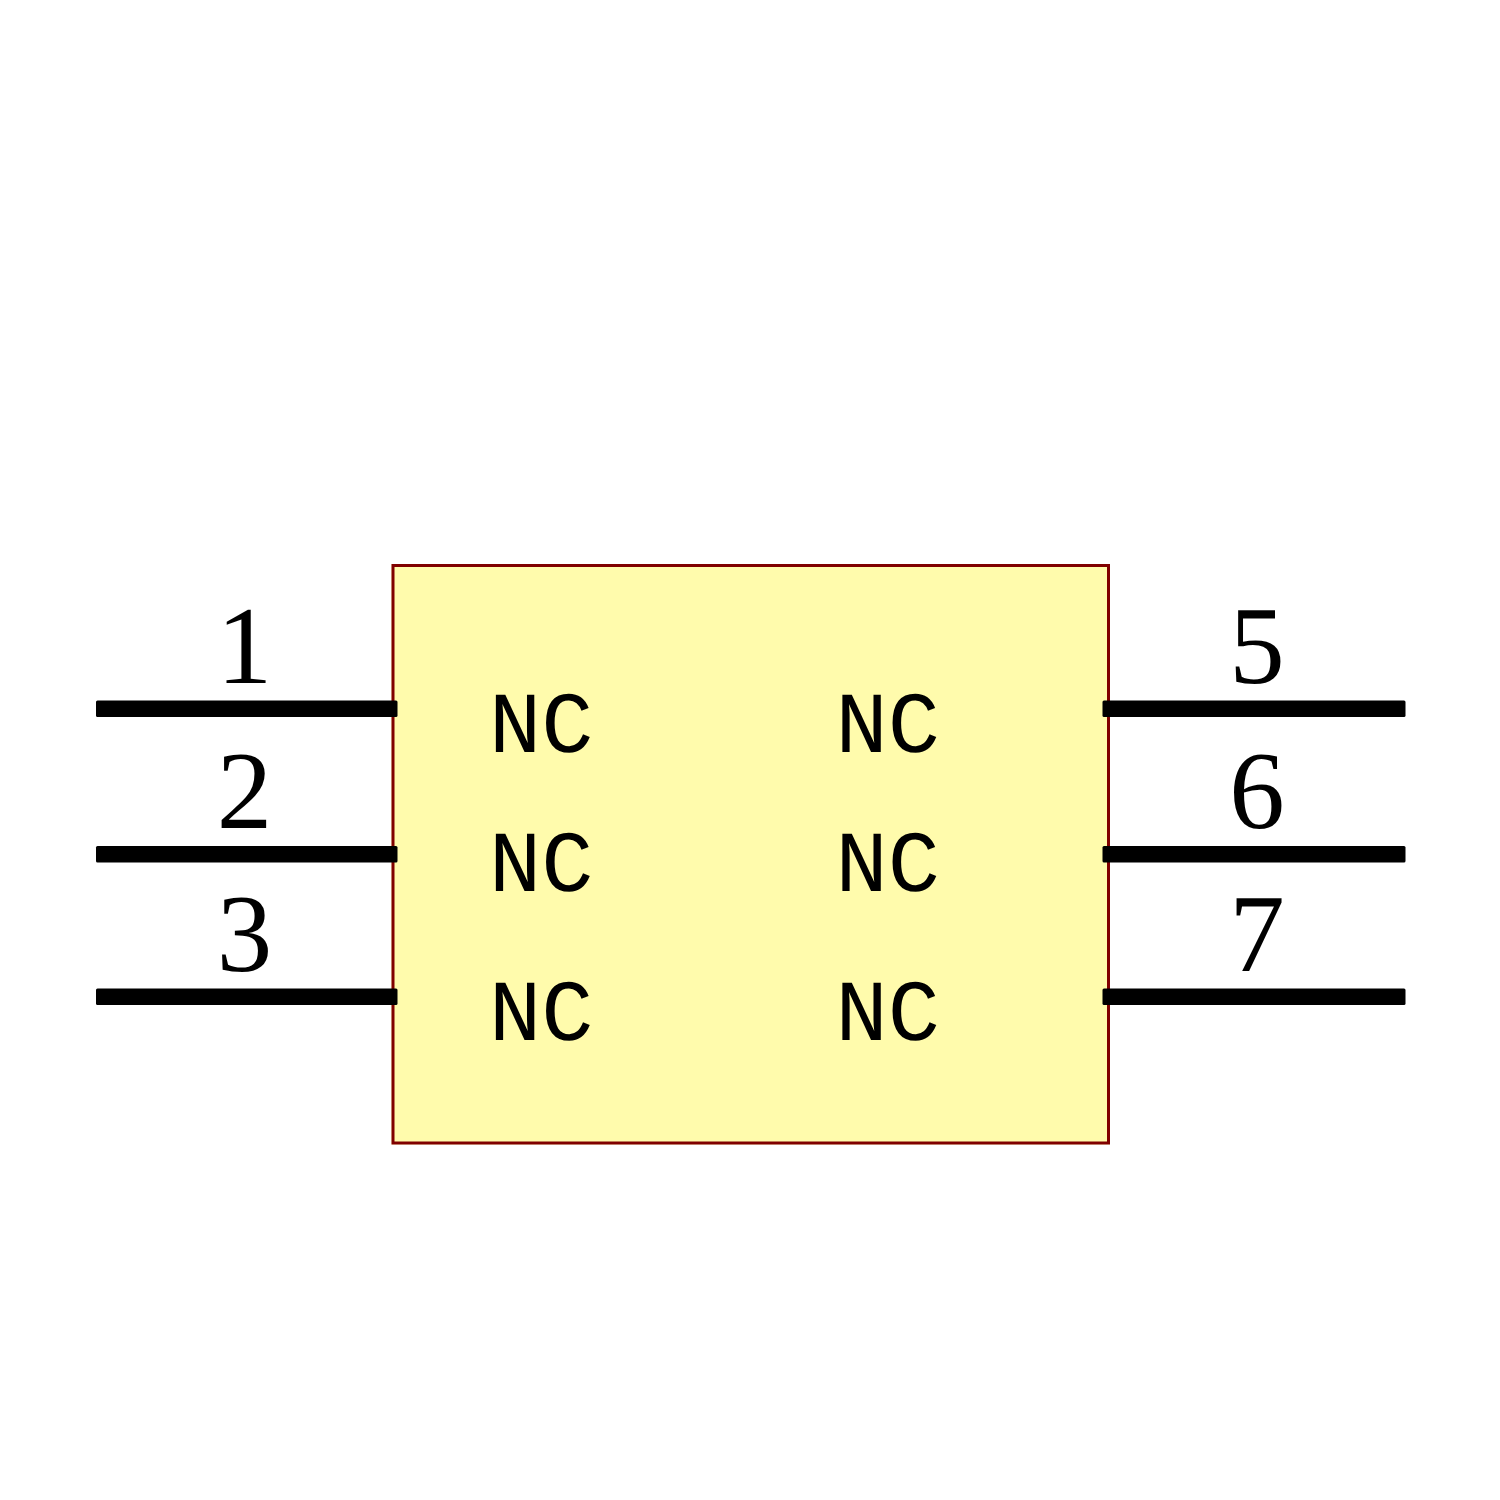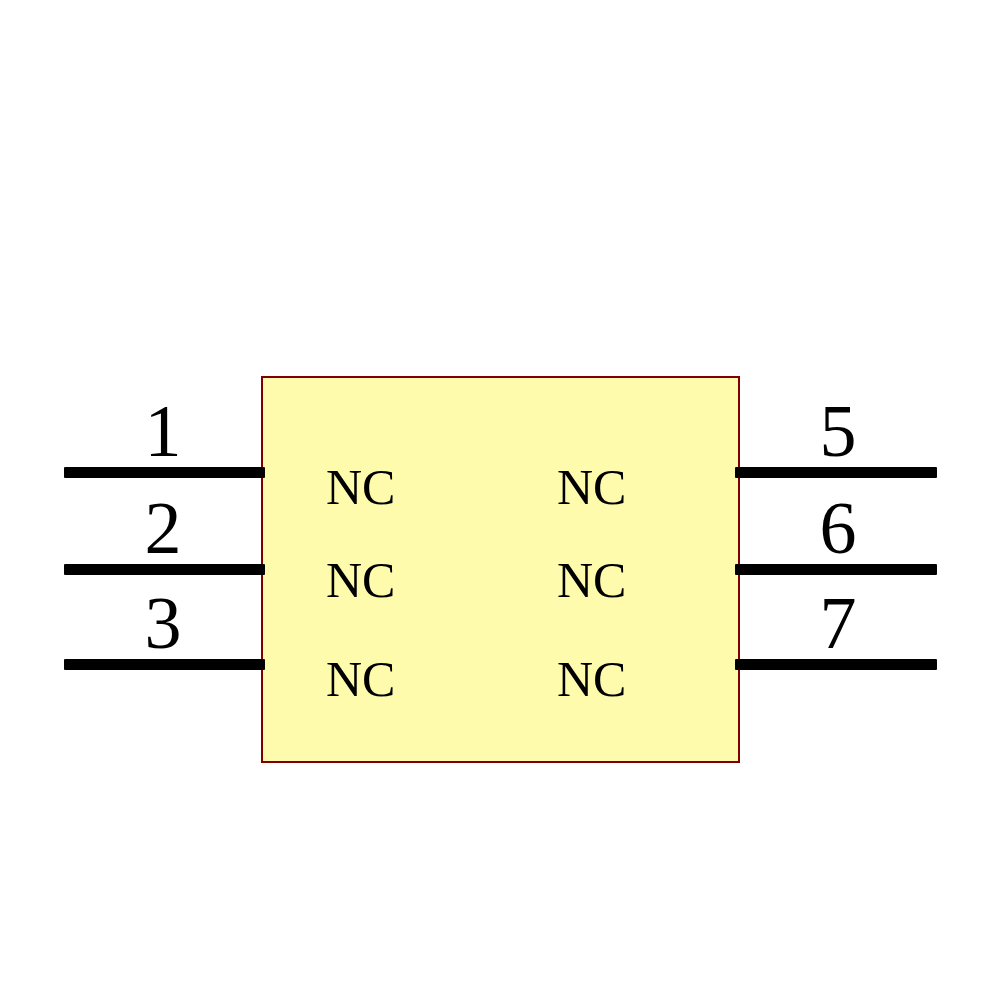--- a/index.html
+++ b/index.html
@@ -52,22 +52,22 @@
     z-index: 4;
     white-space: nowrap;
     text-align: center;
     width: 70px;
   }
   .pin-number.left  { left: 128px; }
   .pin-number.right { left: 803px; }
   
   .nc-label {
     position: absolute;
-    font-family: Liberation Serif, serif;
-    font-size: 50px;
+    font-family: Liberation Mono, monospace;
+    font-size: 58px;
     line-height: 70px;
     color: #000000;
     z-index: 4;
     white-space: nowrap;
   }
   .nc-label.col-left  { left: 326px; }
   .nc-label.col-right { left: 557px; }
 </style>
 </head>
 <body>

